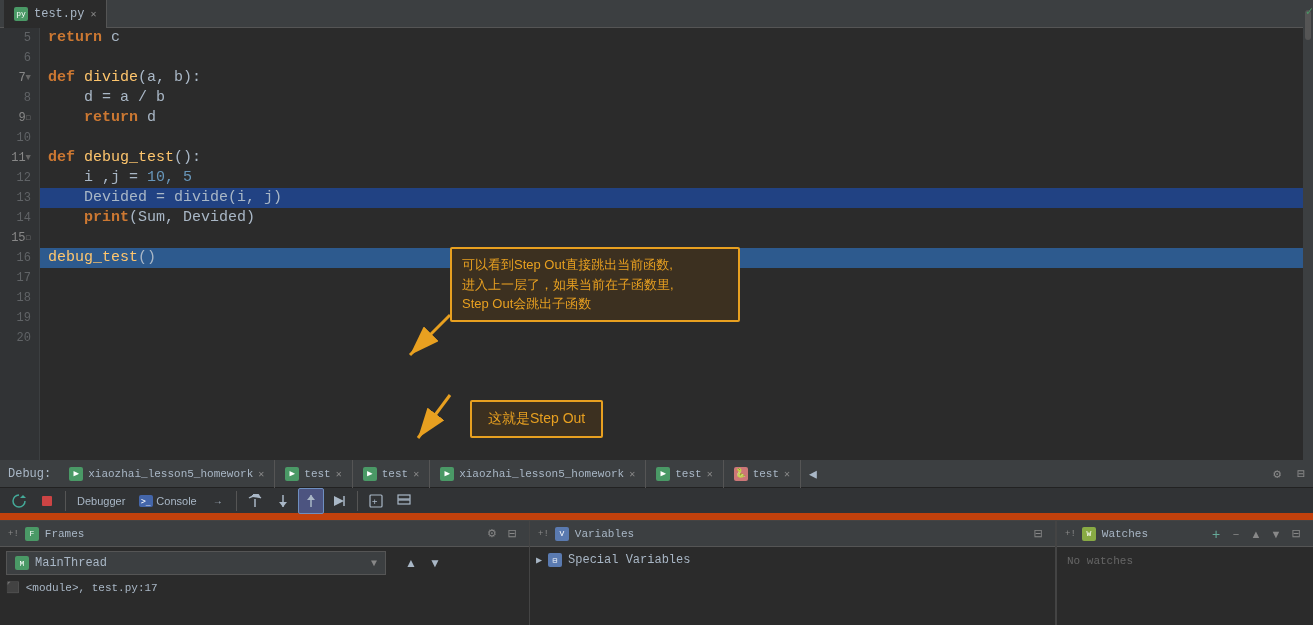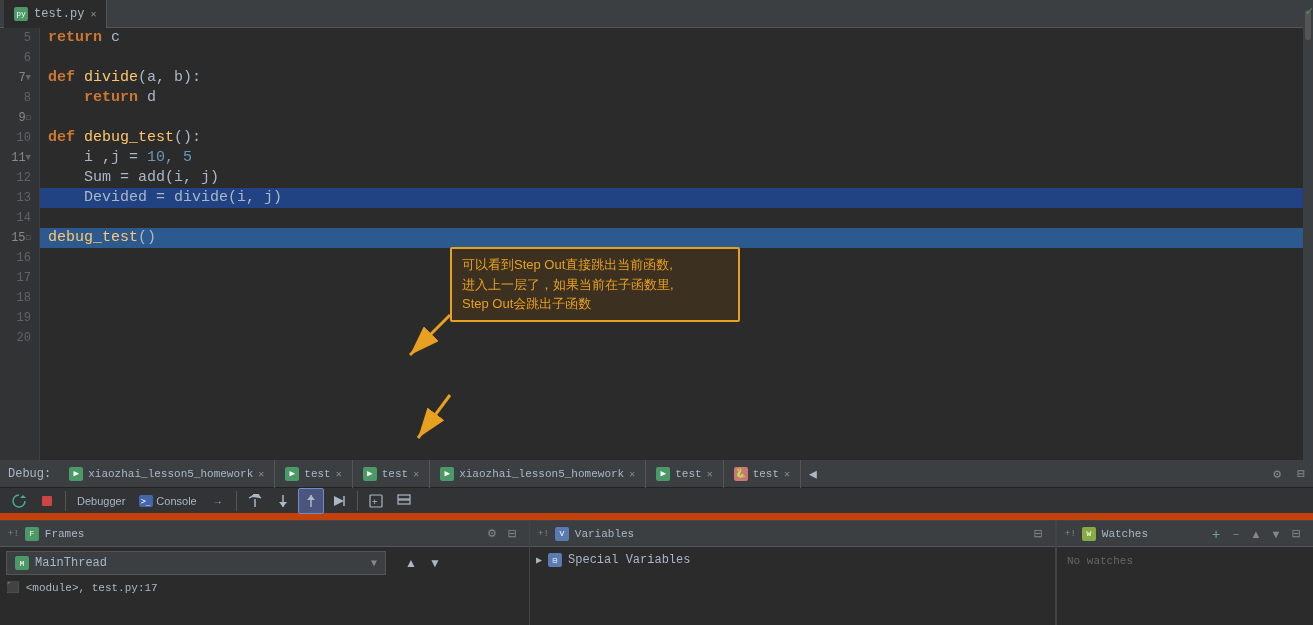--- a/index.html
+++ b/index.html
@@ -378,43 +378,46 @@
       <div class="code-line">
         <span class="kw">return</span>&nbsp;<span class="var">c</span>
       </div>
 
       <div class="code-line">&nbsp;</div>
 
       <div class="code-line">
         <span class="kw">def</span>&nbsp;<span class="fn">divide</span><span class="var">(a, b):</span>
       </div>
 
+      <div class="code-line">
+        <span class="var">    d = a / b</span>
+      </div>
 
       <div class="code-line">
         <span class="var">    </span><span class="kw">return</span>&nbsp;<span class="var">d</span>
       </div>
 
       <div class="code-line">&nbsp;</div>
 
       <div class="code-line">
         <span class="kw">def</span>&nbsp;<span class="fn">debug_test</span><span class="var">():</span>
       </div>
 
       <div class="code-line">
         <span class="var">    i ,j = </span><span class="num">10, 5</span>
       </div>
 
-      <div class="code-line">
-        <span class="var">    Sum = add(i, j)</span>
-      </div>
 
       <div class="code-line highlighted">
         <span class="var">    Devided = divide(i, j)</span>
       </div>
 
+      <div class="code-line">
+        <span class="var">    </span><span class="kw">print</span><span class="var">(Sum, Devided)</span>
+      </div>
 
       <div class="code-line">&nbsp;</div>
 
       <div class="code-line current-debug">
         <span class="fn">debug_test</span><span class="var">()</span>
       </div>
 
       <div class="code-line">&nbsp;</div>
       <div class="code-line">&nbsp;</div>
       <div class="code-line">&nbsp;</div>
@@ -434,20 +437,23 @@
       <svg width="70" height="55">
         <defs>
           <marker id="arrowhead1" markerWidth="10" markerHeight="7" refX="10" refY="3.5" orient="auto">
             <polygon points="0 0, 10 3.5, 0 7" fill="#e8a020"></polygon>
           </marker>
         </defs>
         <line x1="60" y1="5" x2="20" y2="45" stroke="#e8a020" stroke-width="3" marker-end="url(#arrowhead1)"></line>
       </svg>
     </div>
 
+    <div class="step-out-label" style="top: 400px; left: 470px;">
+      <span>这就是Step Out</span>
+    </div>
 
     <div style="position:absolute; top:390px; left:400px;">
       <svg width="60" height="55">
         <defs>
           <marker id="arrowhead2" markerWidth="10" markerHeight="7" refX="10" refY="3.5" orient="auto">
             <polygon points="0 0, 10 3.5, 0 7" fill="#e8a020"></polygon>
           </marker>
         </defs>
         <line x1="50" y1="5" x2="18" y2="48" stroke="#e8a020" stroke-width="3" marker-end="url(#arrowhead2)"></line>
       </svg>

